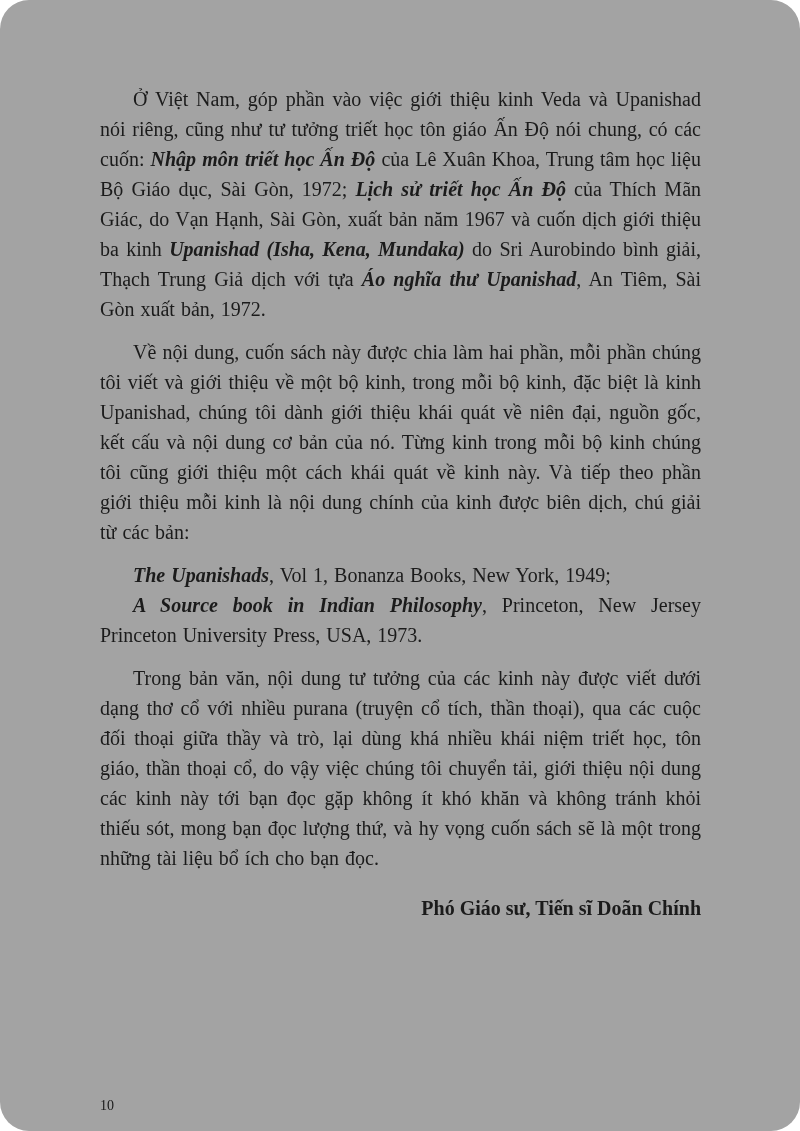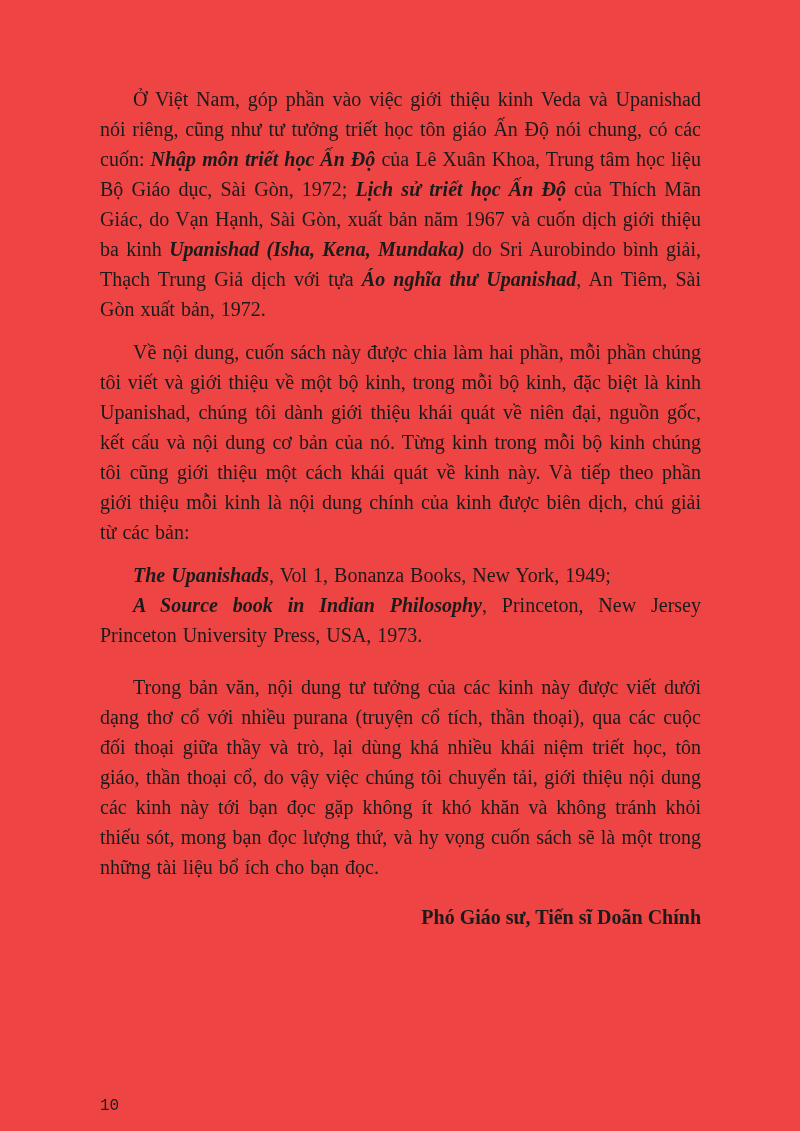--- a/index.html
+++ b/index.html
@@ -13,57 +13,57 @@
     overflow: hidden;
     font-family: "Liberation Serif", "DejaVu Serif", serif;
     color: #1b1b1b;
   }
   .page {
     position: relative;
     box-sizing: border-box;
     width: 800px;
     height: 1131px;
     padding: 84px 99px 0 100px;
-    background: #ef4444;
+    background: #a3a3a3;
+    border-radius: 29px;
   }
   .para {
     margin: 0 0 13px 0;
     font-size: 20px;
     line-height: 30px;
     text-align: justify;
     text-indent: 33px;
     word-spacing: 1px;
   }
   .book-item {
     margin-bottom: 0;
   }
   .book-item.last {
-    margin-bottom: 22px;
+    margin-bottom: 13px;
   }
   .run-italic {
   }
   .run-bold-italic {
     font-weight: bold;
     font-style: italic;
   }
   .signature {
     margin: 20px 0 0 0;
     font-size: 20px;
     line-height: 30px;
     font-weight: bold;
     text-align: right;
     text-indent: 0;
   }
   .page-number {
     position: absolute;
     left: 100px;
     top: 1094px;
-    font-size: 16px;
+    font-size: 14px;
     line-height: 24px;
-    font-family: Liberation Mono, monospace;
   }
 </style>
 </head>
 <body>
 
 <div class="page">
 
   <p class="para"><span>Ở Việt Nam, góp phần vào việc giới thiệu kinh Veda và Upanishad nói riêng, cũng như tư tưởng triết học tôn giáo Ấn Độ nói chung, có các cuốn: </span><span class="run-bold-italic">Nhập môn triết học Ấn Độ</span><span> của Lê Xuân Khoa, Trung tâm học liệu Bộ Giáo dục, Sài Gòn, 1972; </span><span class="run-bold-italic">Lịch sử triết học Ấn Độ</span><span> của Thích Mãn Giác, do Vạn Hạnh, Sài Gòn, xuất bản năm 1967 và cuốn dịch giới thiệu ba kinh </span><span class="run-bold-italic">Upanishad (Isha, Kena, Mundaka)</span><span> do Sri Aurobindo bình giải, Thạch Trung Giả dịch với tựa </span><span class="run-bold-italic">Áo nghĩa thư Upanishad</span><span>, An Tiêm, Sài Gòn xuất bản, 1972.</span></p>
 
   <p class="para"><span>Về nội dung, cuốn sách này được chia làm hai phần, mỗi phần chúng tôi viết và giới thiệu về một bộ kinh, trong mỗi bộ kinh, đặc biệt là kinh Upanishad, chúng tôi dành giới thiệu khái quát về niên đại, nguồn gốc, kết cấu và nội dung cơ bản của nó. Từng kinh trong mỗi bộ kinh chúng tôi cũng giới thiệu một cách khái quát về kinh này. Và tiếp theo phần giới thiệu mỗi kinh là nội dung chính của kinh được biên dịch, chú giải từ các bản:</span></p>

